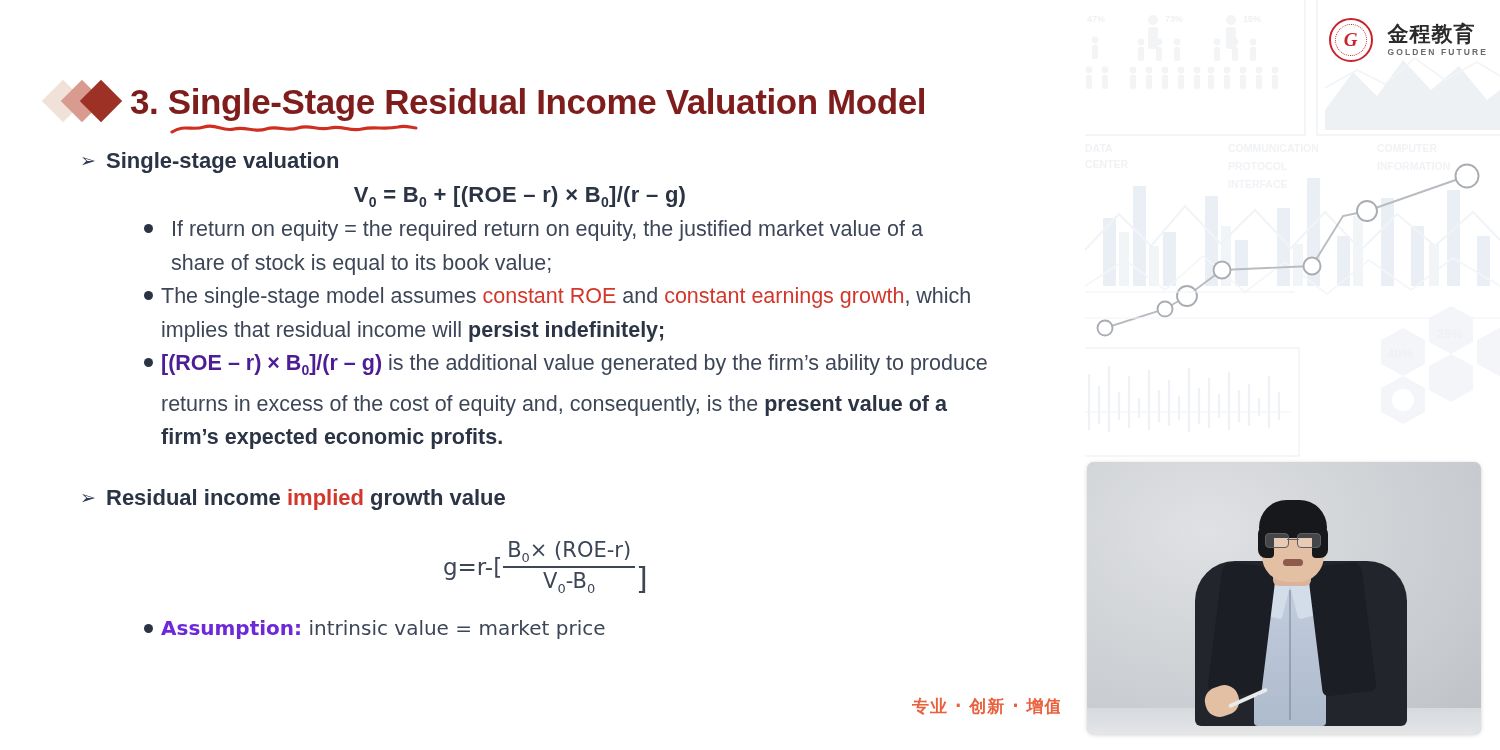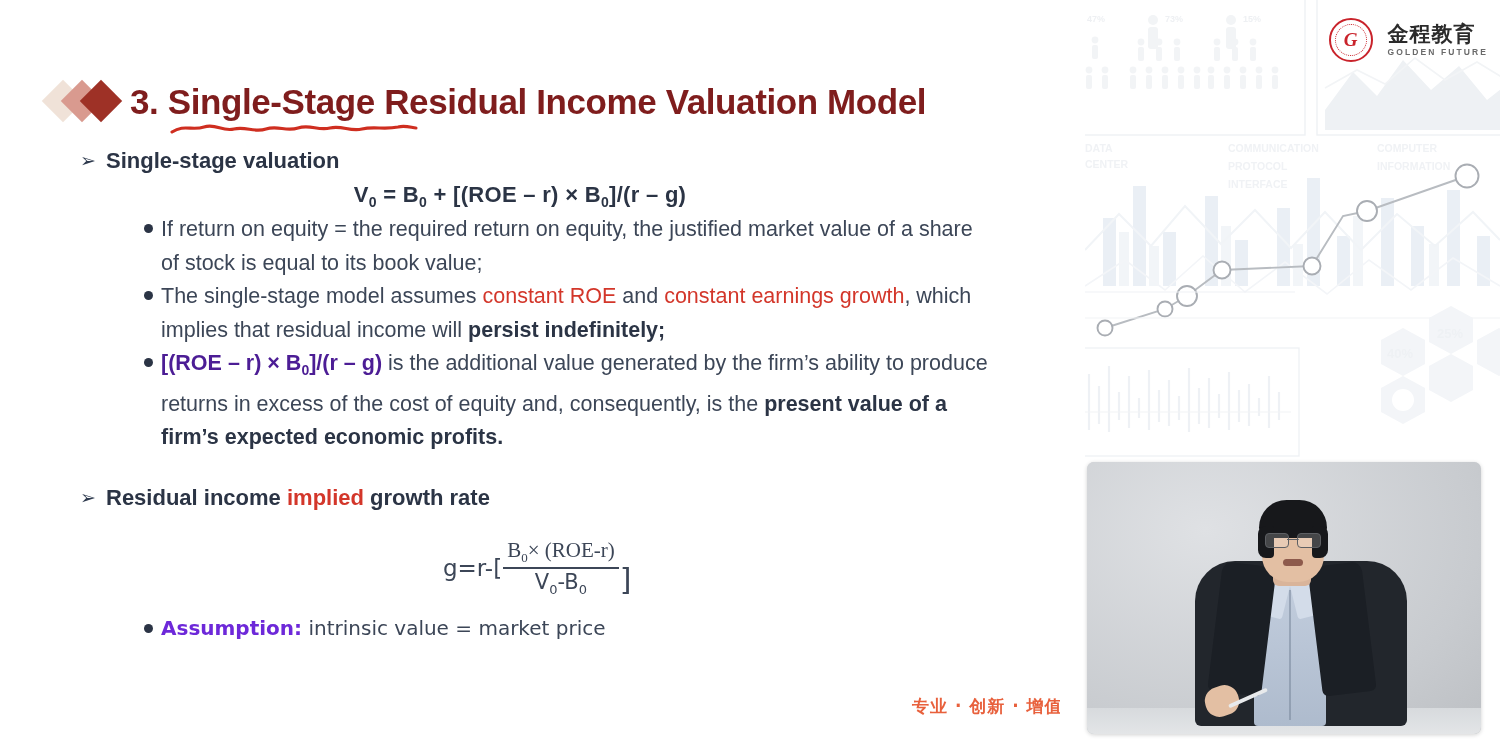--- a/index.html
+++ b/index.html
@@ -45,40 +45,40 @@
 
   
   .lvl2{position:absolute;display:flex;align-items:flex-start;}
   .dot{
     width:26px;flex:none;display:flex;justify-content:center;padding-top:11px;
   }
   .dot i{display:block;width:9px;height:9px;border-radius:50%;background:#2b3445;}
   .lvl2-text{
     font-size:21.5px;color:#3c4657;line-height:33.5px;font-weight:normal;
   }
-  .b1{left:135px;top:213px;width:845px;}
+  .b1{left:135px;top:213px;width:845px;gap:10px;}
   .b2{left:135px;top:280px;width:860px;}
   .b3{left:135px;top:347px;width:870px;}
   .b4{left:135px;top:613px;width:600px;}
   .red{color:#d3362a;}
   .bold{font-weight:bold;color:#2b3445;}
   .b3 .lead{font-weight:bold;color:#4c1d95;}
   .b3 sub{font-size:14px;}
   .b4 .lvl2-text{font-family:"DejaVu Sans",sans-serif;font-size:20px;line-height:30px;}
   .b4 .assume{font-weight:bold;color:#6d28d9;}
 
   
   .formula2{
     position:absolute;left:443px;top:538px;
     display:flex;align-items:center;
     font-size:21px;color:#3c4657;font-family:"DejaVu Sans",sans-serif;
   }
   .formula2 .lead{font-size:23px;}
   .frac{display:inline-flex;flex-direction:column;align-items:center;margin:0 1px;}
-  .frac .num{padding:0 4px 1px 4px;font-size:21px;white-space:nowrap;font-family:Liberation Serif, serif;}
+  .frac .num{padding:0 4px 1px 4px;font-size:21px;white-space:nowrap;}
   .frac .bar{width:100%;height:2px;background:#3c4657;}
   .frac .den{padding:1px 4px 0 4px;font-size:21px;white-space:nowrap;}
   .frac sub{font-size:13px;}
   .brk{font-size:30px;line-height:1;}
   .brk-r{align-self:flex-end;margin-bottom:2px;}
 
   
   .tagline{
     position:absolute;left:912px;top:695px;
     font-size:17px;font-weight:bold;color:#e8603c;letter-spacing:1px;
@@ -203,21 +203,21 @@
 
     <div class="lvl2 b3">
       <span class="dot">
           <i></i>
         </span>
       <span class="lvl2-text"><span class="lead">[(ROE – r) </span><span class="lead">×</span><span class="lead"> B</span><sub class="lead">0</sub><span class="lead">]/(r – g)</span><span> is the additional value generated by the firm’s ability to produce returns in excess of the cost of equity and, consequently, is the </span><span class="bold">present value of a firm’s expected economic profits.</span></span>
     </div>
 
     <div class="lvl1 lvl1-b">
       <span class="arrow-ico">➢</span>
-      <span class="lvl1-text"><span>Residual income </span><span class="red">implied</span><span> growth rate</span></span>
+      <span class="lvl1-text"><span>Residual income </span><span class="red">implied</span><span> growth value</span></span>
     </div>
 
     <div class="formula2">
       <span class="lead">g=r-[</span>
       <span class="frac">
         <span class="num"><span>B</span><sub>0</sub><span>× (ROE-r)</span></span>
         <span class="bar"></span>
         <span class="den"><span>V</span><sub>0</sub><span>-B</span><sub>0</sub></span>
       </span>
       <span class="brk brk-r">]</span>

